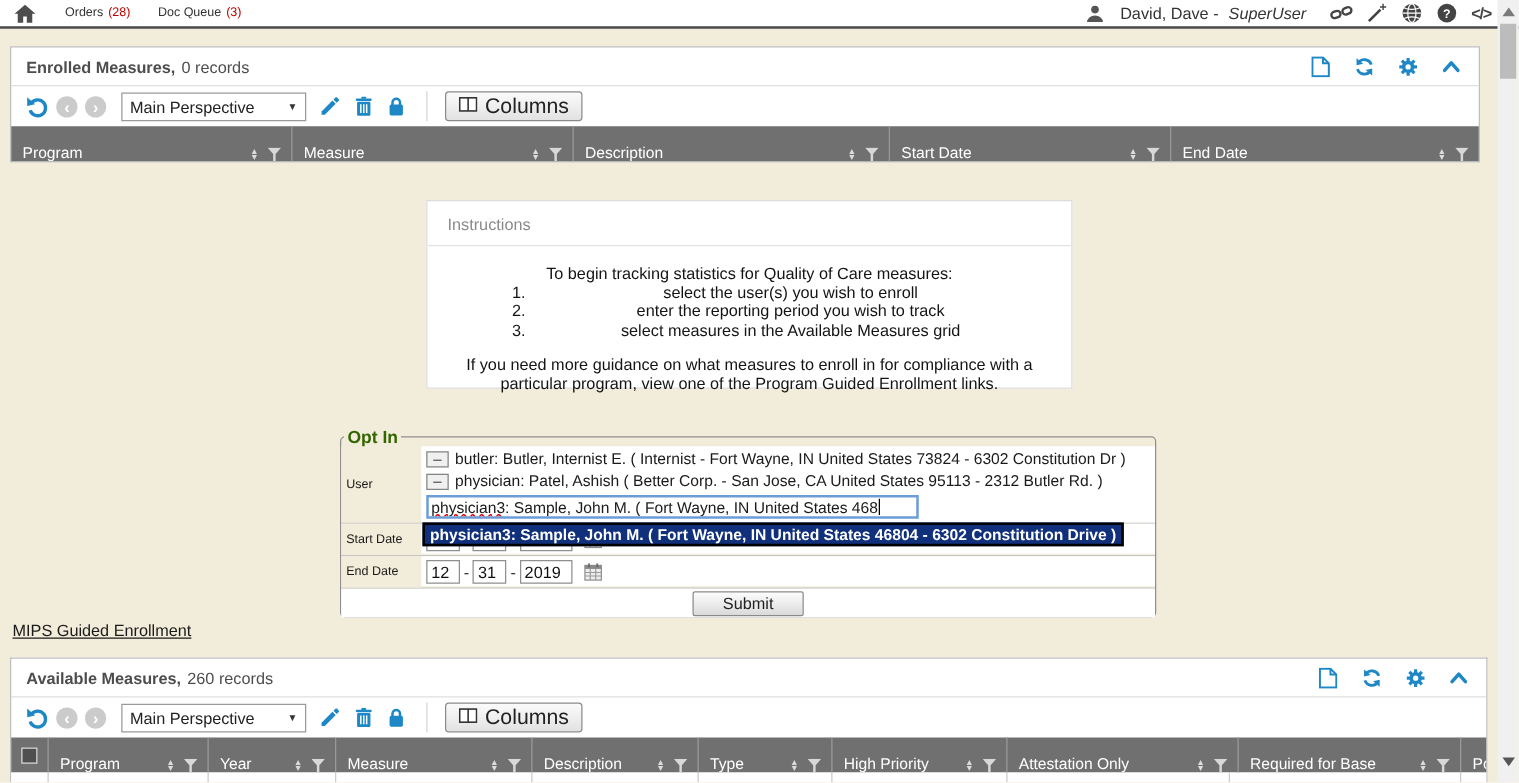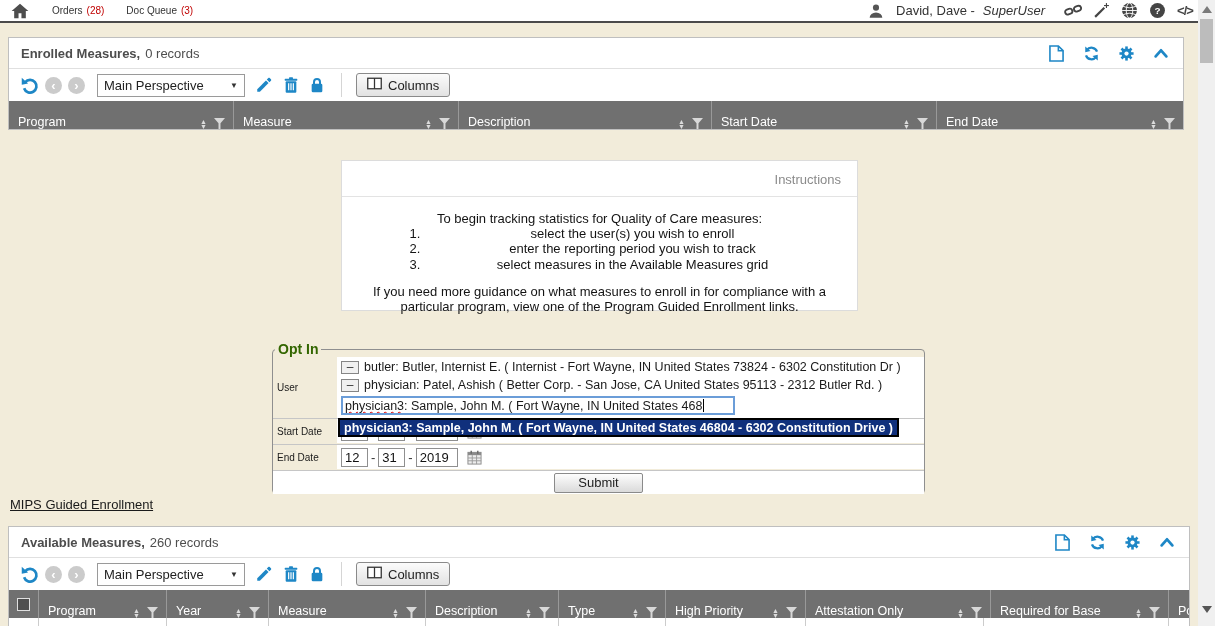--- a/index.html
+++ b/index.html
@@ -25,34 +25,34 @@
   .panel-title { height:30px; display:flex; align-items:center; padding:0 12px; }
   .ptitle { font-size:13px; font-weight:bold; color:#4d4d4d; }
   .precords { font-size:13px; color:#4d4d4d; margin-left:5px; }
   .title-icons { margin-left:auto; display:flex; align-items:center; gap:15px; }
   .toolbar { height:33px; border-top:1px solid #e0e0e0; display:flex; align-items:center; padding:0 10px; }
   .navcirc { width:17px; height:17px; border-radius:50%; background:#cbcbcb; color:#fff; display:flex; align-items:center; justify-content:center; font-size:13px; font-weight:bold; line-height:1; margin-left:6px; cursor:pointer; }
   .select-box { margin-left:12px; width:148px; height:23px; border:1px solid #9a9a9a; background:#fff; display:flex; align-items:center; padding:0 6px; font-size:13px; color:#222; cursor:pointer; }
   .select-box .sel-arrow { margin-left:auto; font-size:8px; color:#333; }
   .tb-ic { margin-left:10px; display:flex; align-items:center; cursor:pointer; }
   .tb-sep { width:1px; height:24px; background:#d5d5d5; margin:0 14px 0 16px; }
-  .columns-btn { display:flex; align-items:center; gap:6px; border:1px solid #8a8a8a; border-radius:3px; background:linear-gradient(#fbfbfb,#e2e2e2); padding:3px 10px; font-size:13px; color:#222; height:24px; cursor:pointer; }
+  .columns-btn { display:flex; align-items:center; gap:6px; border:1px solid #8a8a8a; border-radius:3px; background:linear-gradient(#fbfbfb,#e2e2e2); padding:3px 10px; font-size:17px; color:#222; height:24px; cursor:pointer; }
   
   .grid-header { height:28px; background:#707070; display:flex; }
   .gh-cell { display:flex; align-items:flex-end; padding:0 4px 0 9px; border-right:1px solid #999; font-size:12.5px; font-weight:normal; color:#fff; overflow:hidden; white-space:nowrap; cursor:pointer; }
   .gh-cell:last-child { border-right:none; }
   .gh-icons { margin-left:auto; display:flex; align-items:center; gap:7px; padding-right:4px; }
   .sort { display:flex; flex-direction:column; font-size:7px; color:#dcdcdc; line-height:5px; }
   .funnel { width:11px; height:11px; background:#d8d8d8; clip-path:polygon(0 0,100% 0,59% 48%,59% 100%,41% 100%,41% 48%); cursor:pointer; }
   .hdr-checkbox { width:13px; height:13px; background:#4f4f4f; border:1px solid #e0e0e0; margin:auto; cursor:pointer; }
   .sliver { height:8px; background:#fff; display:flex; }
   .sliver > div { border-right:1px solid #ccc; height:100%; }
   
   .instructions { position:absolute; left:341px; top:160px; width:517px; height:151px; background:#fff; border:1px solid #dcdcdc; padding:11px 16px; }
-  .instructions .ititle { font-size:13px; color:#8a8a8a;text-align:right; }
+  .instructions .ititle { font-size:13px; color:#8a8a8a; }
   .instructions hr { border:none; border-top:1px solid #e3e3e3; margin:9px -16px 14px -16px; }
   .instructions p, .instructions li { font-size:13px; line-height:15.2px; color:#141414;text-align:center; }
   .instructions ol { padding-left:66px; margin:0; }
   .instructions .outro { margin-top:12px; }
   
   .optin { position:absolute; left:272px; top:341px; width:653px; height:153px; border:1px solid #8f8f8f; border-radius:4px; }
   .optin legend { font-size:14px; font-weight:bold; color:#336600; margin-left:2px; padding:0 3px; }
   .frow { display:flex; border-bottom:1px solid #c6c6c6; }
   .frow:last-child { border-bottom:none; }
   .flabel { width:64px; background:#f2ecda; font-size:10px; color:#1a1a1a; display:flex; align-items:center; padding-left:4px; flex:none; }

